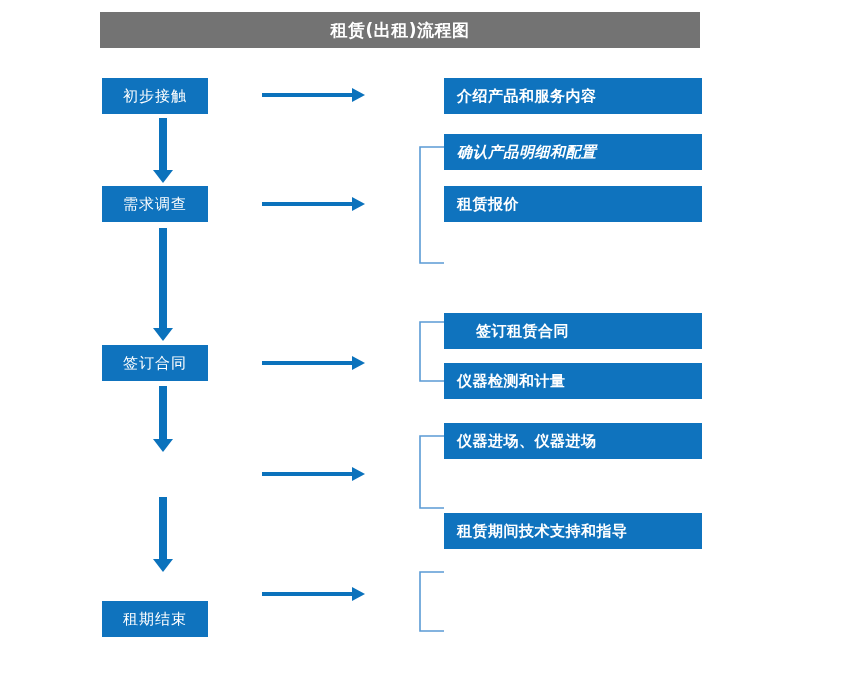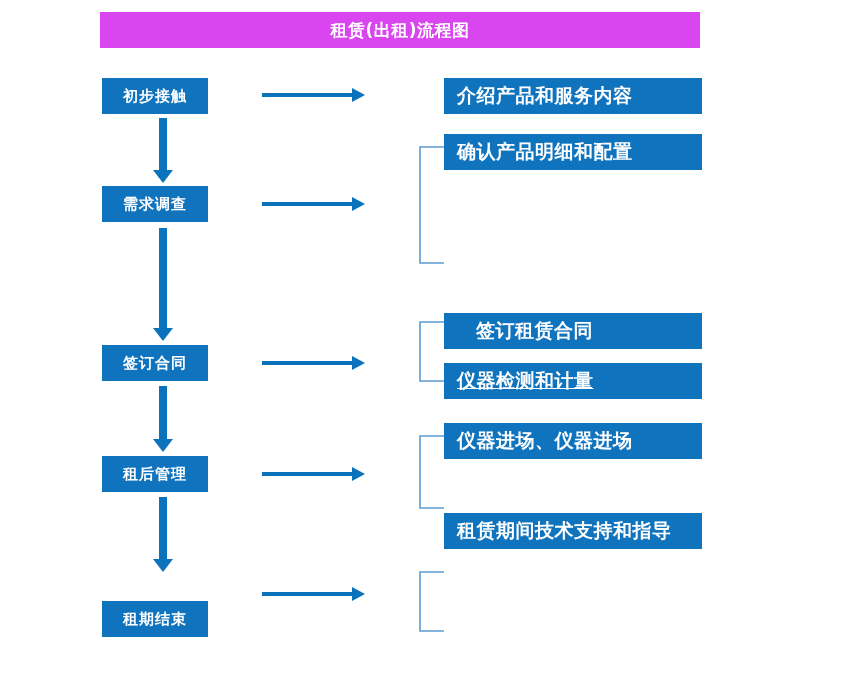--- a/index.html
+++ b/index.html
@@ -21,54 +21,54 @@
     height: 688px;
   }
 
   
   .title-bar {
     position: absolute;
     left: 100px;
     top: 12px;
     width: 600px;
     height: 36px;
-    background: #d946ef;
+    background: #737373;
     color: #ffffff;
     font-size: 17px;
     font-weight: bold;
     display: flex;
     align-items: center;
     justify-content: center;
     letter-spacing: 0.5px;
   }
 
   
   .stage-box {
     position: absolute;
     width: 106px;
     height: 36px;
     background: #0f73be;
     color: #ffffff;
     font-size: 15px;
-    font-weight: bold;
+    font-weight: normal;
     display: flex;
     align-items: center;
     justify-content: center;
     letter-spacing: 1px;
   }
 
   
   .detail-box {
     position: absolute;
     left: 444px;
     width: 258px;
     height: 36px;
     background: #0f73be;
     color: #ffffff;
-    font-size: 19px;
+    font-size: 15px;
     font-weight: bold;
     display: flex;
     align-items: center;
     padding-left: 13px;
     box-sizing: border-box;
     letter-spacing: 0.5px;
   }
 
   
   #connectors {
@@ -82,27 +82,27 @@
 </head>
 <body>
 
 <div id="canvas">
 
   <div class="title-bar">租赁(出租)流程图</div>
 
   <div class="stage-box" style="left:102px; top:78px;">初步接触</div>
   <div class="stage-box" style="left:102px; top:186px;">需求调查</div>
   <div class="stage-box" style="left:102px; top:345px;">签订合同</div>
-  <div class="stage-box" style="left:102px; top:456px;">租后管理</div>
   <div class="stage-box" style="left:102px; top:576px;margin-top:25px;">租期结束</div>
 
   <div class="detail-box" style="top:78px;">介绍产品和服务内容</div>
-  <div class="detail-box" style="top:134px;">确认产品明细和配置</div>
+  <div class="detail-box" style="top:134px;font-style:italic;">确认产品明细和配置</div>
+  <div class="detail-box" style="top:186px;">租赁报价</div>
   <div class="detail-box" style="top:313px;padding-left:32px;">签订租赁合同</div>
-  <div class="detail-box" style="top:363px;text-decoration:underline;">仪器检测和计量</div>
+  <div class="detail-box" style="top:363px;">仪器检测和计量</div>
   <div class="detail-box" style="top:423px;">仪器进场、仪器进场</div>
   <div class="detail-box" style="top:469px;margin-top:44px;">租赁期间技术支持和指导</div>
 
   <svg id="connectors" viewBox="0 0 844 688">
 
     <g>
       <line x1="262" y1="95" x2="352" y2="95" stroke="#0b72bc" stroke-width="4"></line>
       <polygon points="352,88 365,95 352,102" fill="#0b72bc"></polygon>
     </g>
     <g>

